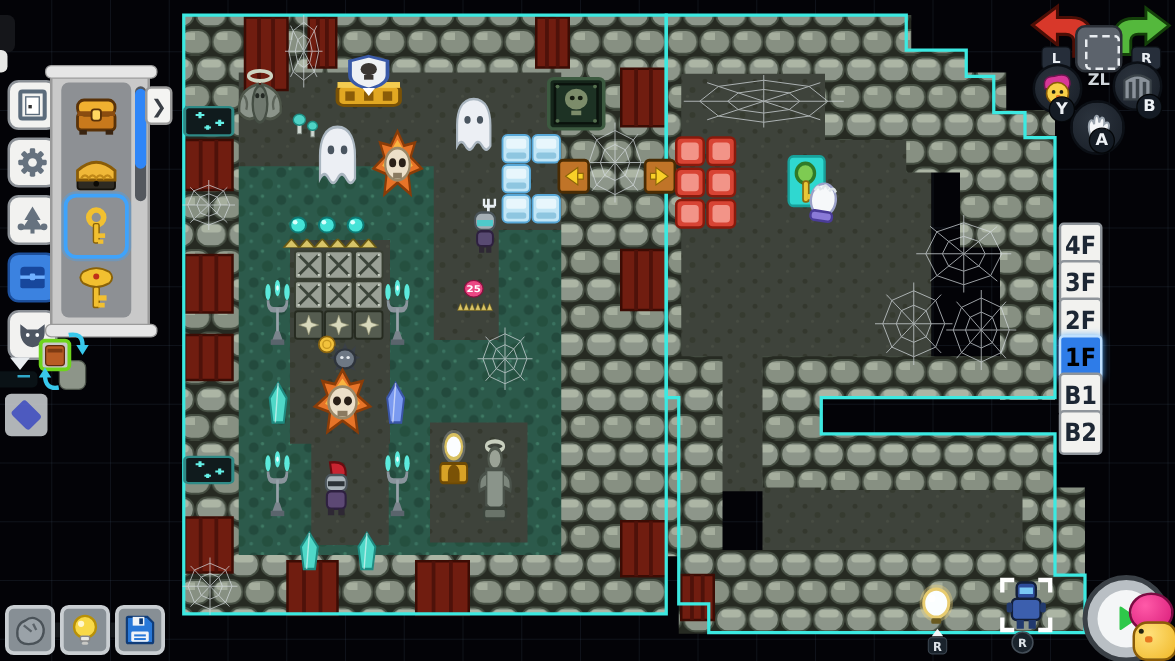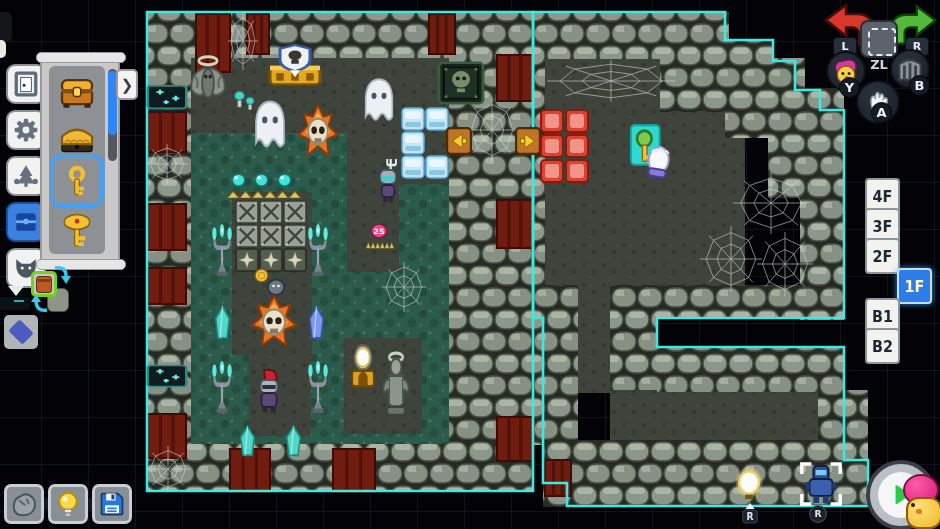--- a/index.html
+++ b/index.html
@@ -54,24 +54,24 @@
   .pill{background:#262e3a;border:1px solid #0c1016;border-radius:4px;color:#e9edf2;font-weight:bold;
     font-size:11px;display:flex;align-items:center;justify-content:center;}
   .bigcirc{border-radius:50%;background:radial-gradient(circle at 40% 35%, #2c343e, #171d26);border:2px solid #0b0f15;
     display:flex;align-items:center;justify-content:center;box-sizing:border-box;}
   .letter{border-radius:50%;background:#141b24;border:1px solid #040608;color:#eef2f6;font-weight:bold;font-size:13px;
     display:flex;align-items:center;justify-content:center;}
   .dashedbtn{background:#5c636c;border:2px solid #2a2f36;border-radius:8px;box-sizing:border-box;}
   .dashedbtn .dash{position:absolute;left:6px;top:6px;width:24px;height:24px;border:2px dashed #e8ecf0;border-radius:4px;}
   .zl-label{color:#cfd5da;font-weight:bold;font-size:13px;text-align:center;text-shadow:0 1px 2px #000;}
   
-  .floor{position:absolute;left:865px;width:35px;height:36px;background:#f2f2ef;border:2px solid #8f959b;border-radius:4px;
-    color:#1d2734;font-weight:bold;font-size:16px;display:flex;align-items:center;justify-content:center;z-index:6;box-sizing:border-box;
+  .floor{position:absolute;left:847px;width:35px;height:36px;background:#f2f2ef;border:2px solid #8f959b;border-radius:4px;
+    color:#1d2734;font-weight:bold;font-size:20px;display:flex;align-items:center;justify-content:center;z-index:6;box-sizing:border-box;
     font-stretch:condensed;}
-  .floor.active{background:#2e7ce8;color:#fef9c3;border-color:#bfe0ff;box-shadow:0 0 6px rgba(80,170,255,.8);margin-left:32px;}
+  .floor.active{background:#2e7ce8;color:#000000;border-color:#bfe0ff;box-shadow:0 0 6px rgba(80,170,255,.8);}
   
   .play{position:absolute;left:866px;top:460px;width:70px;height:70px;border-radius:50%;
     background:#b9bfc4;border:4px solid #3a4046;box-sizing:border-box;z-index:6;display:flex;align-items:center;justify-content:center;}
   .play .inner{width:46px;height:46px;border-radius:50%;background:#f4f6f7;display:flex;align-items:center;justify-content:center;}
   .pink-ball{position:absolute;left:903px;top:474px;width:36px;height:32px;background:radial-gradient(circle at 35% 30%,#ff5aa8,#d81a78);
     border:2px solid #7a0c42;border-radius:50%;z-index:7;box-sizing:border-box;}
   .chick{position:absolute;left:906px;top:497px;width:36px;height:32px;background:radial-gradient(circle at 35% 30%,#ffe07a,#f0b828);
     border:2px solid #8a5c08;border-radius:12px;z-index:8;box-sizing:border-box;}
   .chick:before{content:"";position:absolute;left:8px;top:10px;width:6px;height:5px;background:#e87820;border-radius:2px;}
   .chick:after{content:"";position:absolute;left:3px;top:4px;width:4px;height:4px;background:#221;border-radius:50%;}

